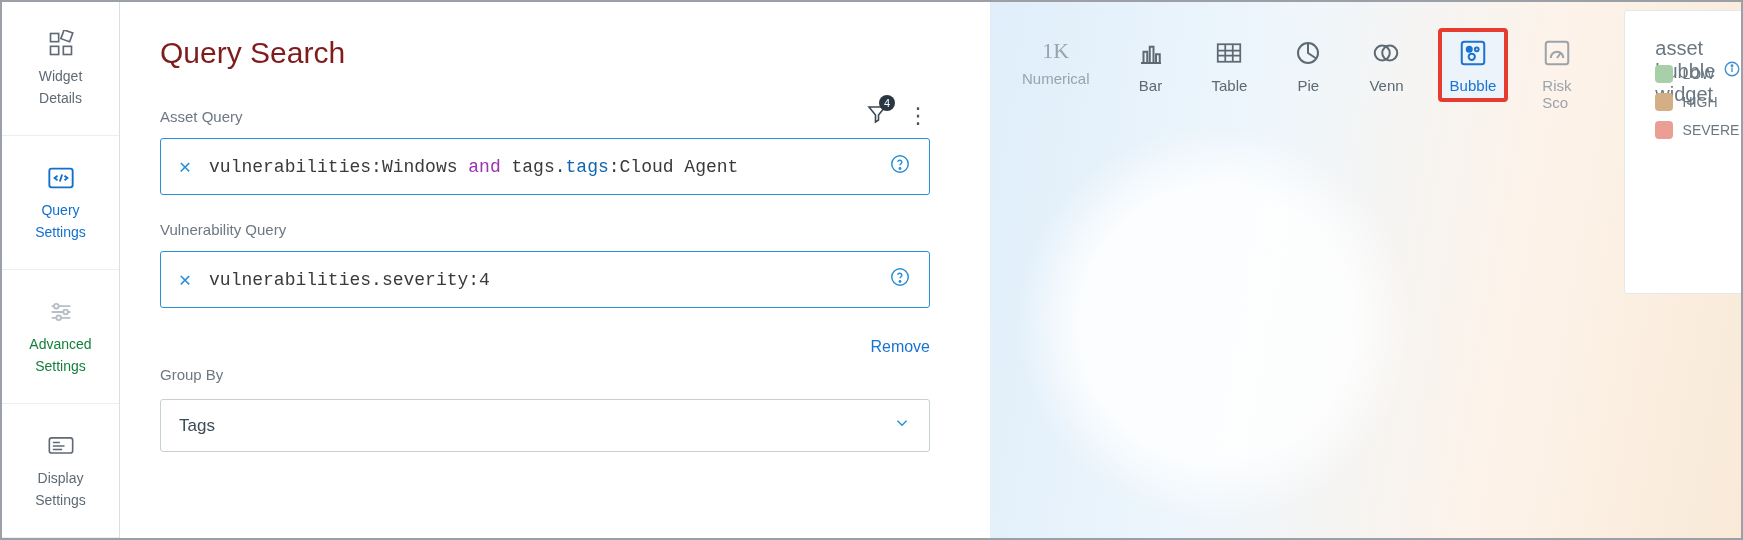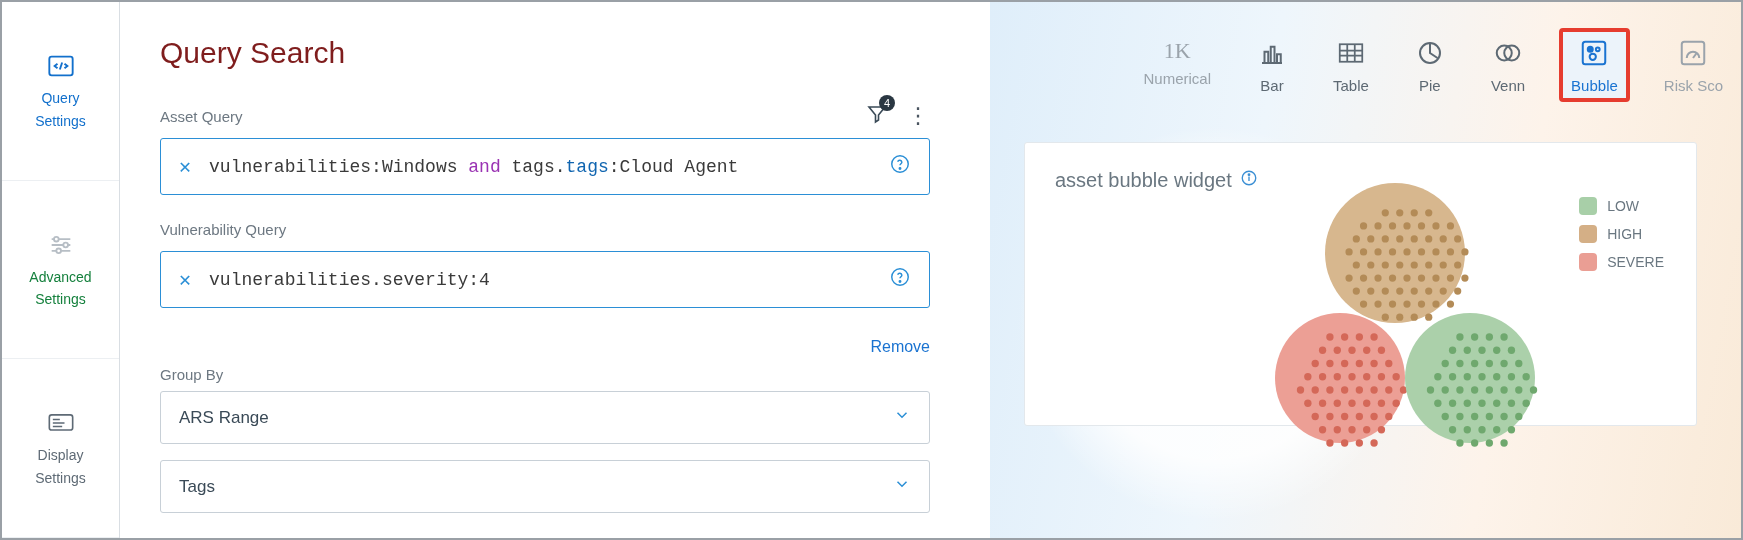--- a/index.html
+++ b/index.html
@@ -34,21 +34,21 @@
 
   .remove-link { align-self:flex-end; color:#1a73d1; font-size:16px; cursor:pointer; margin-top:22px;}
 
   .select-box { border:1px solid #c8d0d7; border-radius:3px; padding:14px 18px; font-size:17px; color:#3a4a57; display:flex; align-items:center; justify-content:space-between; background:#fff; cursor:pointer;}
   .select-box .chevron { color:#2b8fd6;}
 
   
   .preview { flex:1 1 auto; position:relative; background:
     radial-gradient(circle at 30% 60%, rgba(255,255,255,0.85) 22%, transparent 32%),
     linear-gradient(100deg, #dfeefa 0%, #eef6fc 35%, #fdf3ea 68%, #f9ead8 100%);
-    display:flex; flex-direction:column; overflow:hidden;text-align:right;}
+    display:flex; flex-direction:row; overflow:hidden;}
   .chart-tabs { display:flex; align-items:flex-start; justify-content:flex-end; gap:26px; padding:28px 8px 34px 22px;}
   .chart-tab { display:flex; flex-direction:column; align-items:center; gap:6px; font-size:15px; color:#5d6973; cursor:pointer; padding:8px 10px 6px; border-radius:2px;}
   .chart-tab.active { color:#1a73d1; background:#ecf3fa; }
   .chart-tab.highlight { outline:4px solid #e63c2f; outline-offset:-2px;}
   .chart-tab.faded { color:#9aa3ab;}
   .chart-tab svg { width:30px; height:30px;}
   .chart-tab .icon-label { font-size:15px;}
   .tab-number-ico { font-size:22px; font-family: Georgia, serif; font-weight:500;}
 
   .widget-card { margin:8px 44px 18px 34px; background:#fff; border:1px solid #e3e8ec; border-radius:3px; padding:26px 30px 12px 30px; height: 284px; position:relative;}
@@ -67,20 +67,32 @@
   .b-high   { width:140px; height:140px; background:#d7b78e; left:120px; top:0;}
   .b-low    { width:130px; height:130px; background:#abd0aa; left:200px; top:130px;}
   .b-severe { width:130px; height:130px; background:#ec9f95; left:70px;  top:130px;}
 
   .dots { position:absolute; inset:12px; }
 </style>
 </head>
 <body>
 
 <nav class="sidebar">
+  <div class="sidebar-item">
+    <span class="sidebar-icon">
+      <svg viewBox="0 0 24 24" fill="none" stroke="#5e6a75" stroke-width="1.4">
+          <rect x="3" y="3" width="7" height="7"></rect>
+          <rect x="3" y="14" width="7" height="7"></rect>
+          <rect x="14" y="14" width="7" height="7"></rect>
+          <rect x="13" y="1" width="8" height="8" transform="rotate(20 17 5)"></rect>
+        </svg>
+    </span>
+    <span class="sb-line1">Widget</span>
+    <span class="sb-line2">Details</span>
+  </div>
 
   <div class="sidebar-item active">
     <span class="sidebar-icon">
       <svg viewBox="0 0 24 24" fill="none" stroke="#1270cc" stroke-width="1.6">
           <rect x="2" y="4" width="20" height="16" rx="2"></rect>
           <path d="M9 10l-2.5 2L9 14"></path>
           <path d="M15 10l2.5 2L15 14"></path>
           <path d="M13 9l-2 6"></path>
         </svg>
     </span>
@@ -157,28 +169,20 @@
             <path d="M9.5 9.5A2.3 2.3 0 0114 10c0 1.6-2 1.8-2 3.4"></path>
             <circle cx="12" cy="17" r="0.8" fill="#2b8fd6"></circle>
           </svg>
       </span>
     </div>
     <span class="remove-link">Remove</span>
   </div>
 
   <div class="field-group">
     <span class="field-label">Group By</span>
-    <div class="select-box">
-      <span>ARS Range</span>
-      <span class="chevron">
-        <svg width="18" height="18" viewBox="0 0 24 24" fill="none" stroke="#2b8fd6" stroke-width="2">
-            <path d="M6 9l6 6 6-6"></path>
-          </svg>
-      </span>
-    </div>
   </div>
 
   <div class="field-group" style="margin-top:6px;">
     <div class="select-box">
       <span>Tags</span>
       <span class="chevron">
         <svg width="18" height="18" viewBox="0 0 24 24" fill="none" stroke="#2b8fd6" stroke-width="2">
             <path d="M6 9l6 6 6-6"></path>
           </svg>
       </span>

